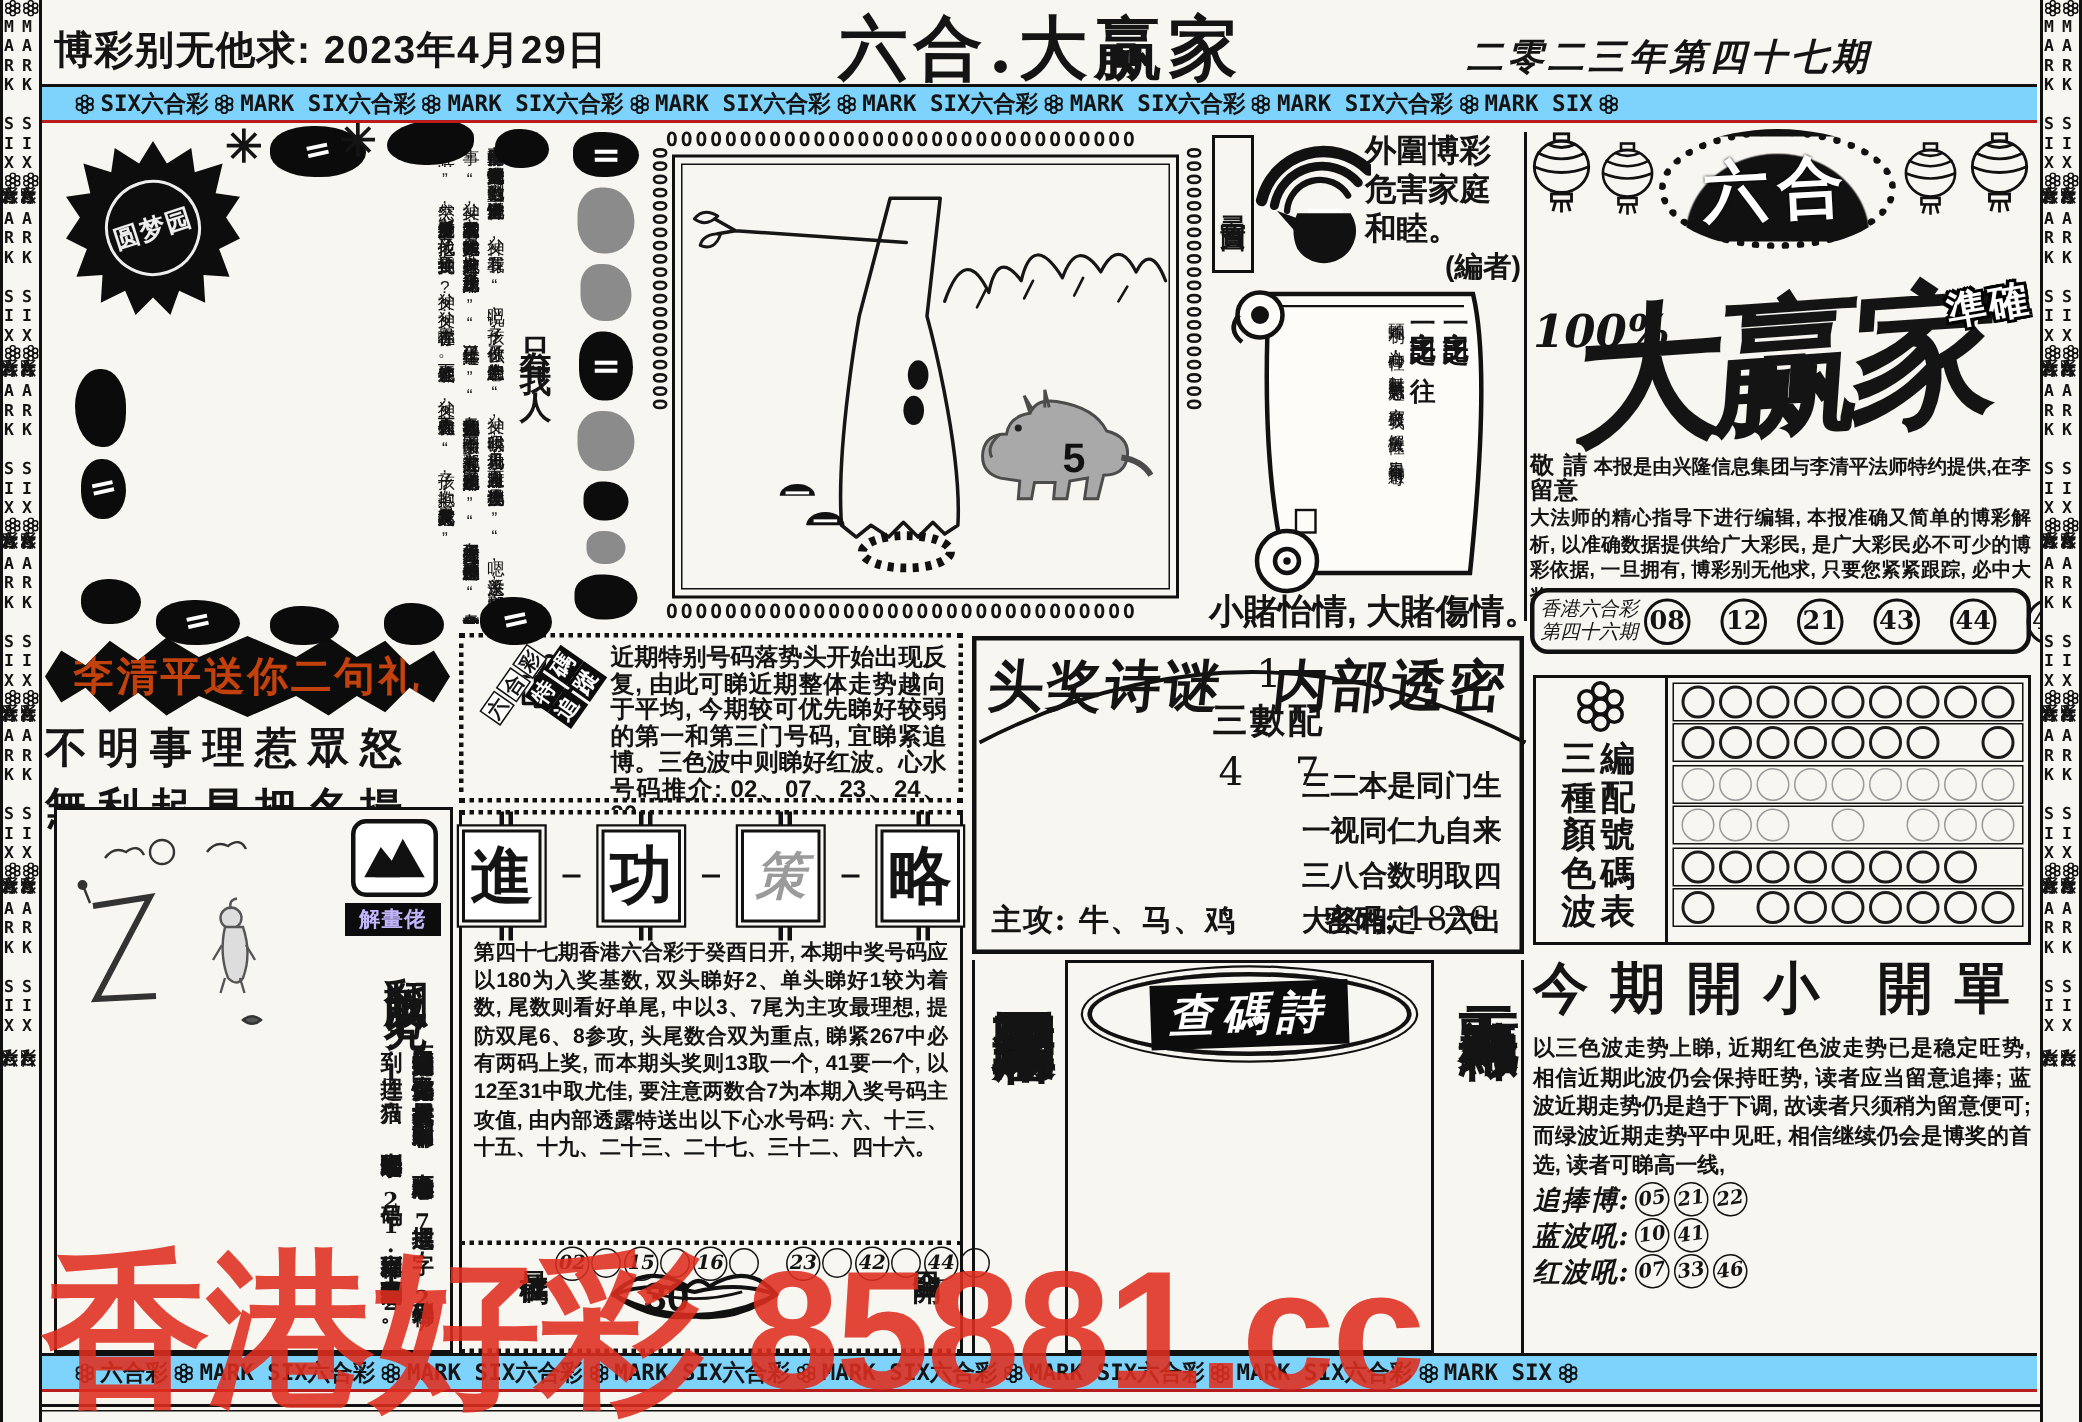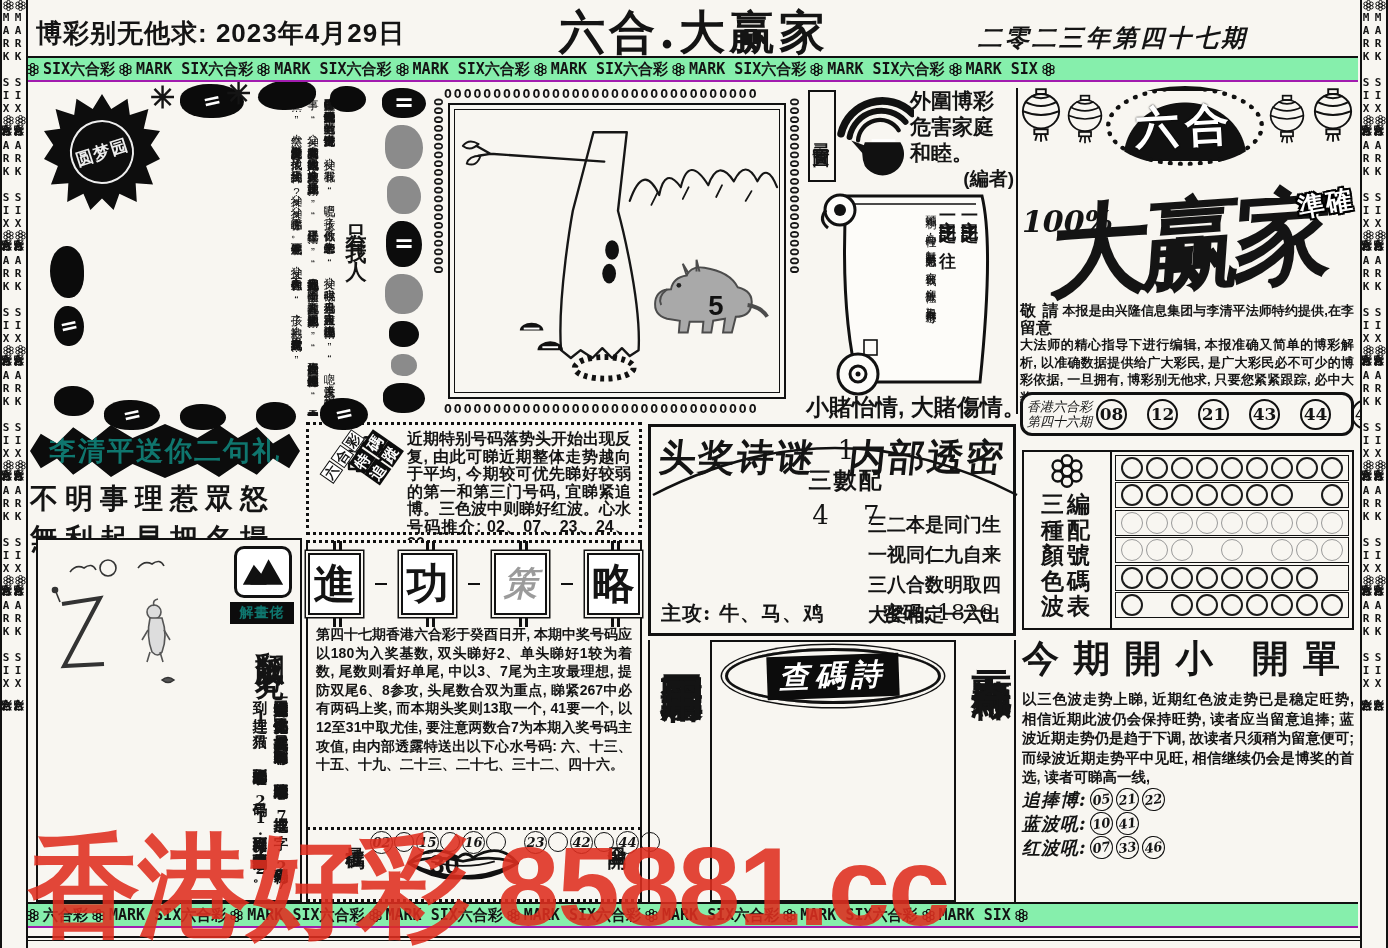--- a/index.html
+++ b/index.html
@@ -1,22 +1,22 @@
 <!DOCTYPE html>
 <html><head>
 <meta charset="utf-8">
 <style>
   html,body{margin:0;padding:0;background:#cfcdc6;}
   #page{position:relative;width:1388px;height:948px;background:#f8f6f1;overflow:hidden;
         font-family:"Liberation Sans",sans-serif;color:#141414;}
   [data-name]{box-sizing:border-box;}
   
-  .hstrip{position:absolute;left:26px;right:30px;height:26px;border-top:2px solid #111;border-bottom:2px solid #a21caf;
+  .hstrip{position:absolute;left:26px;right:30px;height:26px;border-top:2px solid #111;border-bottom:2px solid #b91c1c;
           display:flex;align-items:center;gap:4px;overflow:hidden;white-space:nowrap;
-          font:bold 15px "DejaVu Sans Mono",monospace;background:#86efac;z-index:5;}
+          font:bold 15px "DejaVu Sans Mono",monospace;background:#7dd3fc;z-index:5;padding-left:24px;}
   .vstrip{position:absolute;top:0;bottom:0;width:28px;border-left:2px solid #111;border-right:2px solid #111;
           background:#f8f6f1;overflow:hidden;z-index:5;display:flex;}
   .vstrip .vcol{writing-mode:vertical-rl;text-orientation:upright;font:bold 11px "DejaVu Sans Mono",monospace;
           line-height:13px;height:100%;overflow:hidden;}
   .fl{width:13px;height:13px;flex:none;vertical-align:middle;}
   .hstrip span{flex:none;}
   
   .hdr-date{position:absolute;left:36px;top:16px;font-size:26px;font-weight:bold;letter-spacing:1px;}
   .hdr-title{position:absolute;left:0;right:0;top:2px;text-align:center;font:bold 46px "DejaVu Serif",serif;letter-spacing:4px;}
   .hdr-issue{position:absolute;left:978px;top:22px;font:italic bold 24px "DejaVu Serif",serif;letter-spacing:3px;}
@@ -80,21 +80,21 @@
   .notice .lead{display:inline-block;width:2.4em;font-size:16px;line-height:17px;font-weight:bold;vertical-align:top;margin-right:4px;}
   
   .lastdraw{position:absolute;left:1020px;top:392px;width:334px;height:44px;border:3px solid #111;border-radius:12px;
       display:flex;align-items:center;padding:0 4px;gap:2px;background:#f8f6f1;z-index:2;}
   .ld-label{font:italic 13px "DejaVu Serif",serif;line-height:15px;white-space:nowrap;margin-right:2px;}
   .dnum{width:31px;height:31px;border:2px solid #111;border-radius:50%;display:flex;align-items:center;justify-content:center;
       font:bold 17px "DejaVu Serif",serif;flex:none;}
   .ld-plus{font:bold 24px "DejaVu Sans",sans-serif;margin:0 1px;}
   
   .twoline{position:absolute;left:30px;top:424px;width:272px;height:112px;}
-  .zigzag{width:270px;height:54px;background:#0c0c0c;color:#0f766e;display:flex;align-items:center;justify-content:center;
+  .zigzag{width:270px;height:54px;background:#0c0c0c;color:#c2410c;display:flex;align-items:center;justify-content:center;
       font:bold 27px "Liberation Sans",sans-serif;letter-spacing:2px;
       clip-path:polygon(0 50%,4% 18%,10% 36%,16% 6%,23% 30%,30% 2%,38% 26%,50% 0,62% 26%,70% 2%,77% 26%,84% 6%,90% 36%,96% 18%,100% 50%,96% 82%,90% 64%,84% 94%,77% 74%,70% 98%,62% 74%,50% 100%,38% 74%,30% 98%,23% 70%,16% 94%,10% 64%,4% 82%);}
   .twoline .l{font:bold 28px "DejaVu Serif",serif;letter-spacing:7px;margin-top:2px;white-space:nowrap;}
   
   .track{position:absolute;left:306px;top:422px;width:336px;height:113px;border:3.5px dotted #111;background:#f8f6f1;}
   .track-tags{position:absolute;left:6px;top:6px;width:92px;height:100px;}
   .thumb{position:absolute;left:28px;top:0px;}
   .tag-main{position:absolute;left:34px;top:34px;transform:rotate(-55deg);transform-origin:left top;
       font:bold 15px "Liberation Sans",sans-serif;letter-spacing:1px;}
   .tag-main b{background:#0c0c0c;color:#fff;padding:1px 2px;margin:0 1px;}
@@ -123,21 +123,21 @@
   .wave-rows{flex:1;padding:1px 3px;}
   .wrow{border:1.8px solid #111;margin:1.5px 0;padding:1px 5px;display:flex;justify-content:space-between;height:26px;}
   .wc{width:22px;height:22px;border:2.2px solid #1c1c1c;border-radius:50%;flex:none;}
   .wc.hide{visibility:hidden;}
   .wrow.faint{border-color:#111;}
   .wrow.faint .wc{border-color:#9a9a9a;border-width:1.5px;}
   
   .decode{position:absolute;left:36px;top:538px;width:266px;height:364px;border:2.5px solid #111;background:#f8f6f1;}
   .badge{position:absolute;right:8px;top:6px;width:58px;height:52px;background:#fff;border:3.5px solid #111;border-radius:10px;
       display:flex;align-items:center;justify-content:center;}
-  .decode-tag{position:absolute;right:6px;top:62px;width:64px;background:#0c0c0c;color:#0f766e;text-align:center;
+  .decode-tag{position:absolute;right:6px;top:62px;width:64px;background:#0c0c0c;color:#c4b5fd;text-align:center;
       font:bold 14px "Liberation Sans",sans-serif;padding:2px 0;letter-spacing:1px;}
   .antipiracy{position:absolute;right:10px;top:88px;writing-mode:vertical-rl;text-orientation:upright;
       font:bold 29px "Liberation Sans",sans-serif;letter-spacing:6px;}
   .decode-art{position:absolute;left:4px;top:6px;}
   .decode-text{position:absolute;left:8px;top:150px;right:8px;bottom:6px;writing-mode:vertical-rl;text-orientation:upright;
       font:bold 14.5px "DejaVu Serif",serif;line-height:21px;overflow:hidden;}
   
   .strategy{position:absolute;left:306px;top:540px;width:336px;height:290px;border-left:2.5px solid #111;border-right:2.5px solid #111;
       border-top:3.5px dotted #111;border-bottom:3.5px dotted #111;background:#f8f6f1;}
   .stiles{display:flex;align-items:center;justify-content:center;gap:14px;margin-top:10px;}

